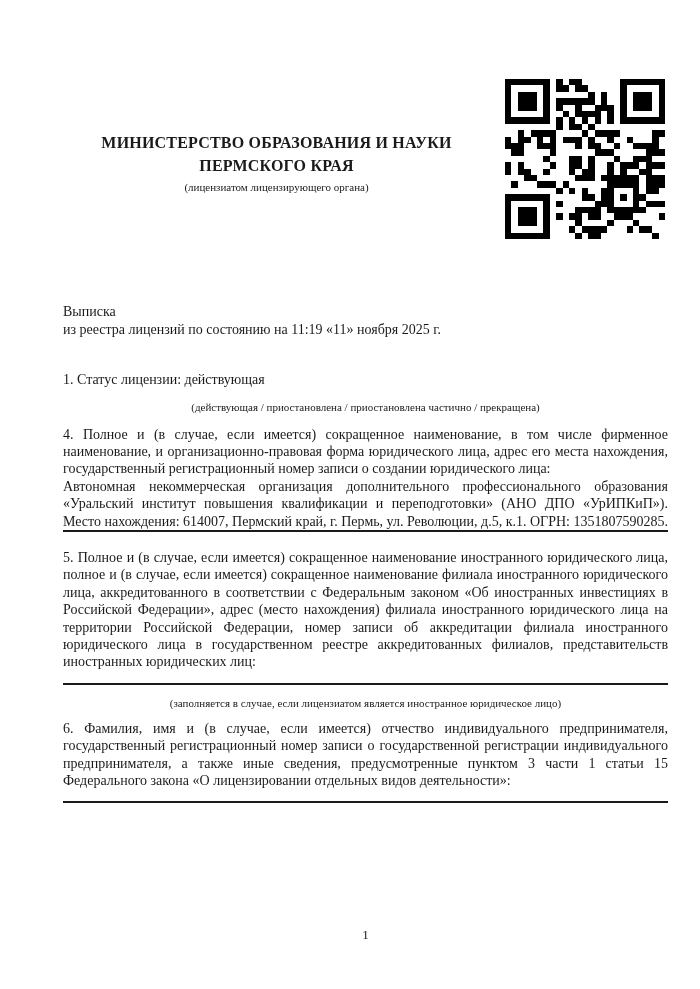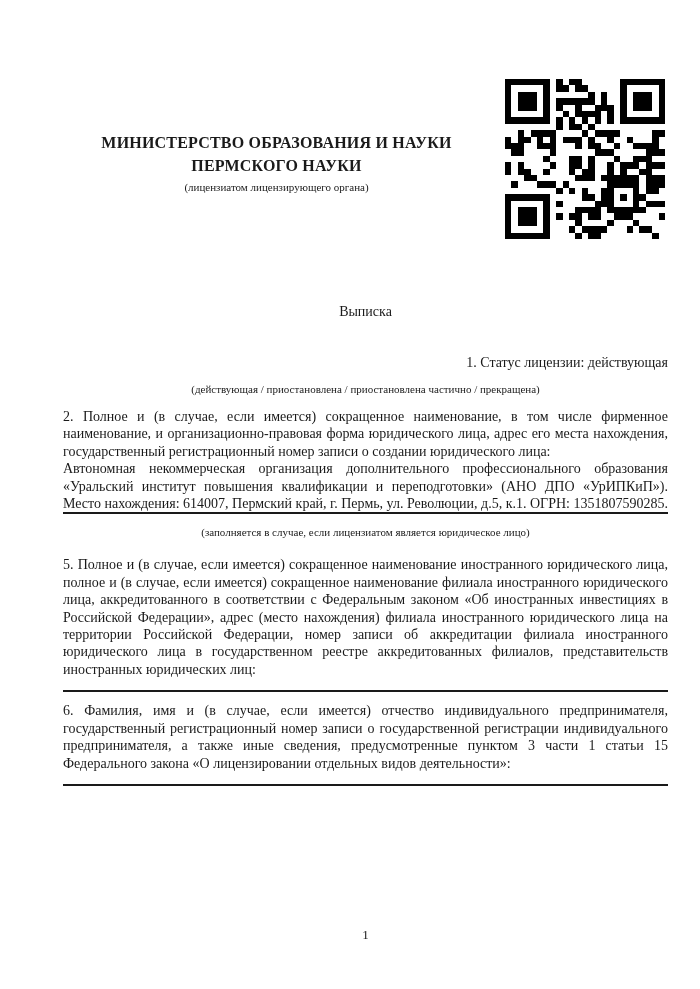--- a/index.html
+++ b/index.html
@@ -16,22 +16,22 @@
     position:absolute; left:63px; top:131px; width:427px;
     text-align:center;
   }
   .ministry-name { font-weight:bold; font-size:16px; line-height:23px; letter-spacing:0.2px; }
   .ministry-caption { font-size:11px; line-height:13px; margin-top:4px; }
   .qr-box { position:absolute; left:505px; top:79px; width:160px; height:160px; }
   .qr-box svg { display:block; }
 
   
   .content { position:absolute; left:63px; top:303px; width:605px; }
-  .doc-title { text-align:center; font-size:14px; line-height:17.5px; }
-  .line-item { font-size:14px; line-height:17.5px; text-align:right; }
+  .doc-title { text-align:left; font-size:14px; line-height:17.5px; }
+  .line-item { font-size:14px; line-height:17.5px; text-align:left; }
   .para { font-size:14px; line-height:17.4px; text-align:justify; }
   .para .statute { display:block; }
   .para .value { display:block; }
   .rule { border:0; border-top:2px solid #1a1a1a; margin:0; width:100%; }
   .caption { font-size:11px; line-height:13px; text-align:center; margin-top:12px; }
   .empty-value-line { height:12px; }
 
   .mt-item1 { margin-top:33px; }
   .mt-item2 { margin-top:21px; }
   .mt-item3 { margin-top:16px; }
@@ -45,21 +45,21 @@
     text-align:center; font-size:13px; line-height:15px;
   }
 </style>
 </head>
 <body>
 
 <div class="page">
 
   <div class="ministry">
     <div class="ministry-name">МИНИСТЕРСТВО ОБРАЗОВАНИЯ И НАУКИ</div>
-    <div class="ministry-name">ПЕРМСКОГО НАУКИ</div>
+    <div class="ministry-name">ПЕРМСКОГО КРАЯ</div>
     <div class="ministry-caption">(лицензиатом лицензирующего органа)</div>
   </div>
 
   <div class="qr-box">
     <svg id="qr-svg" width="160" height="160" viewBox="0 0 160 160" shape-rendering="crispEdges" aria-hidden="true">
         <rect x="0.00" y="0.00" width="6.40" height="6.40" fill="#000000"></rect>
         <rect x="6.40" y="0.00" width="6.40" height="6.40" fill="#000000"></rect>
         <rect x="12.80" y="0.00" width="6.40" height="6.40" fill="#000000"></rect>
         <rect x="19.20" y="0.00" width="6.40" height="6.40" fill="#000000"></rect>
         <rect x="25.60" y="0.00" width="6.40" height="6.40" fill="#000000"></rect>
@@ -356,39 +356,40 @@
         <rect x="83.20" y="153.60" width="6.40" height="6.40" fill="#000000"></rect>
         <rect x="89.60" y="153.60" width="6.40" height="6.40" fill="#000000"></rect>
         <rect x="147.20" y="153.60" width="6.40" height="6.40" fill="#000000"></rect>
       </svg>
   </div>
 
   <div class="content">
 
     <div class="doc-title">
       <div>Выписка</div>
+      <div>из реестра лицензий по состоянию на 11:19 «11» ноября 2025 г.</div>
     </div>
 
     <div class="line-item mt-item1">1. Статус лицензии: действующая</div>
     <div class="caption">(действующая / приостановлена / приостановлена частично / прекращена)</div>
 
 
 
     <div class="para mt-para4">
-      <span class="statute">2. Полное и (в случае, если имеется) сокращенное наименование, в том числе фирменное наименование, и организационно-правовая форма юридического лица, адрес его места нахождения, государственный регистрационный номер записи о создании юридического лица:</span>
+      <span class="statute">4. Полное и (в случае, если имеется) сокращенное наименование, в том числе фирменное наименование, и организационно-правовая форма юридического лица, адрес его места нахождения, государственный регистрационный номер записи о создании юридического лица:</span>
       <span class="value">Автономная некоммерческая организация дополнительного профессионального образования «Уральский институт повышения квалификации и переподготовки» (АНО ДПО «УрИПКиП»). Место нахождения: 614007, Пермский край, г. Пермь, ул. Революции, д.5, к.1. ОГРН: 1351807590285.</span>
     </div>
     <hr class="rule">
-    <div class="caption">(заполняется в случае, если лицензиатом является юридическое лицо)</div>
 
     <div class="para mt-para5">
       <span class="statute">5. Полное и (в случае, если имеется) сокращенное наименование иностранного юридического лица, полное и (в случае, если имеется) сокращенное наименование филиала иностранного юридического лица, аккредитованного в соответствии с Федеральным законом «Об иностранных инвестициях в Российской Федерации», адрес (место нахождения) филиала иностранного юридического лица на территории Российской Федерации, номер записи об аккредитации филиала иностранного юридического лица в государственном реестре аккредитованных филиалов, представительств иностранных юридических лиц:</span>
     </div>
     <div class="empty-value-line"></div>
     <hr class="rule">
+    <div class="caption">(заполняется в случае, если лицензиатом является иностранное юридическое лицо)</div>
 
     <div class="para mt-para6">
       <span class="statute">6. Фамилия, имя и (в случае, если имеется) отчество индивидуального предпринимателя, государственный регистрационный номер записи о государственной регистрации индивидуального предпринимателя, а также иные сведения, предусмотренные пунктом 3 части 1 статьи 15 Федерального закона «О лицензировании отдельных видов деятельности»:</span>
     </div>
     <div class="empty-value-line"></div>
     <hr class="rule">
 
 
   </div>
 

